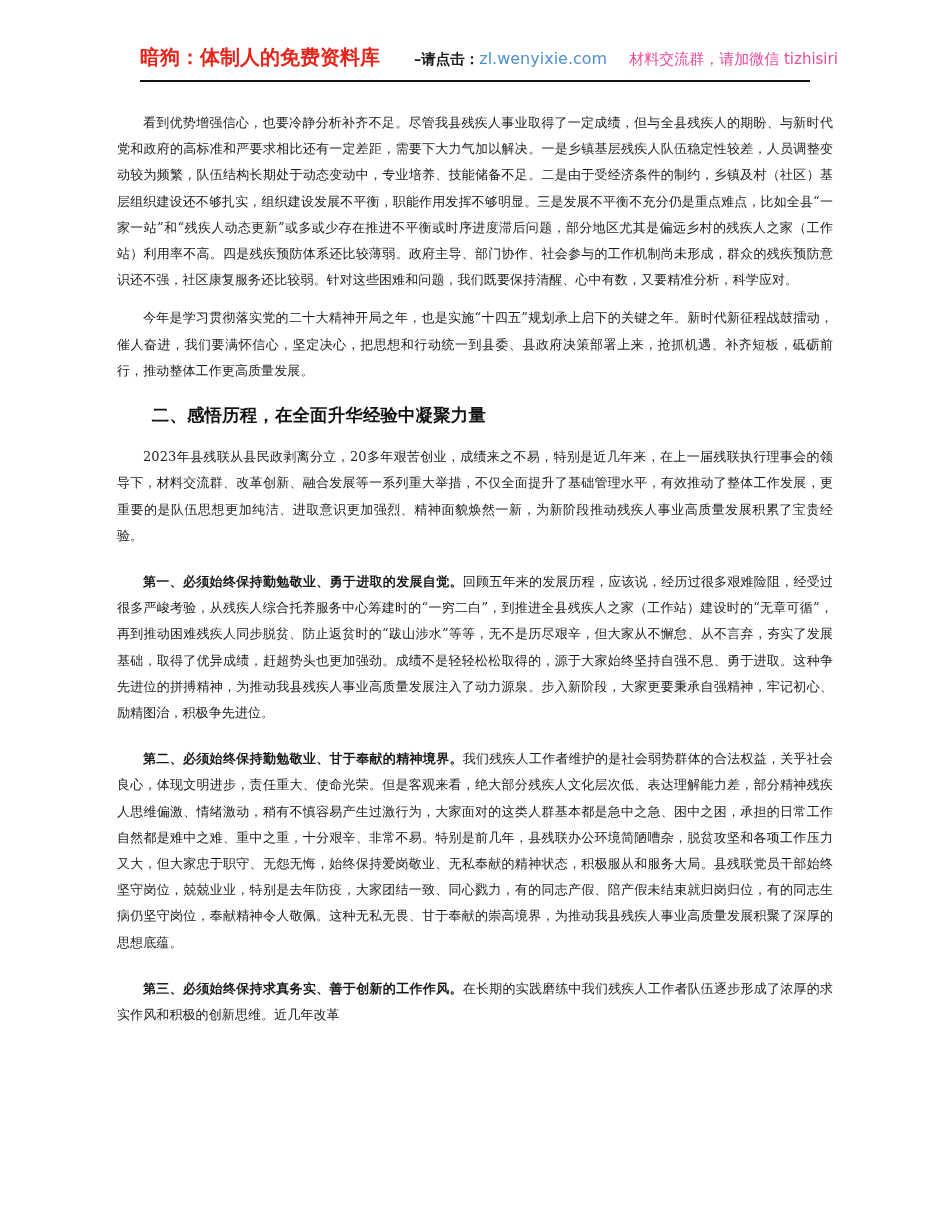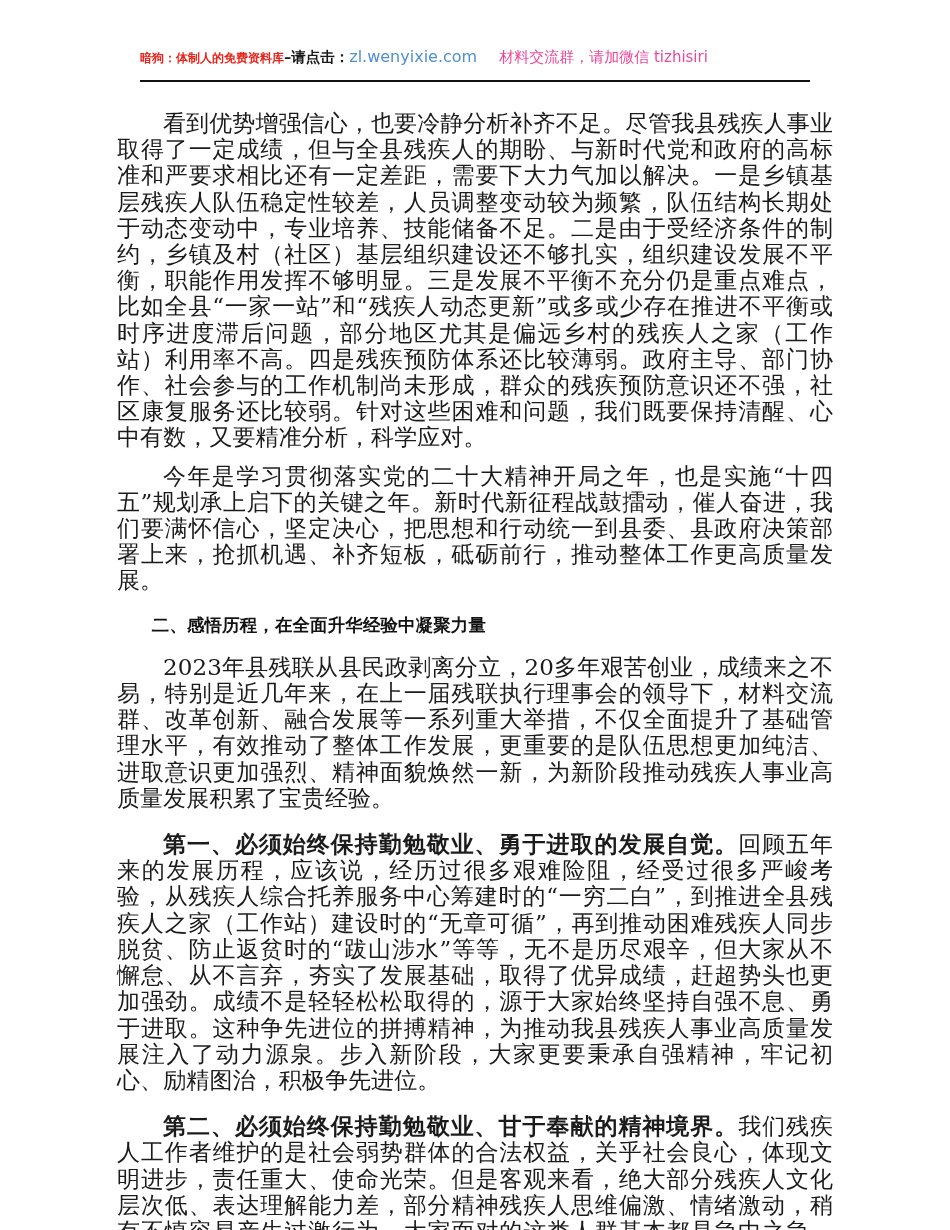--- a/index.html
+++ b/index.html
@@ -31,27 +31,28 @@
   .header-line {
     white-space: nowrap;
     font-size: 15.5px;
     line-height: 22px;
     letter-spacing: 0px;
   }
   .hdr-red {
     color: #e8231a;
     font-weight: bold;
     font-family: Liberation Serif, serif;
-    font-size: 12px;
+    font-size: 20px;
   }
   .hdr-dark {
     color: #1a1a1a;
     font-weight: bold;
     font-family: "DejaVu Sans", "Liberation Sans", sans-serif;
     font-size: 14.5px;
+    margin-left: 34px;
   }
   .hdr-link {
     color: #4f8fd0;
     font-family: "DejaVu Sans", "Liberation Sans", sans-serif;
     font-size: 16px;
     text-decoration: none;
   }
   .hdr-gap {
     display: inline-block;
     width: 22px;
@@ -72,21 +73,21 @@
 
   
   .body-col {
     position: absolute;
     left: 117px;
     top: 110px;
     width: 716px;
   }
   p.para {
     margin: 0 0 12px 0;
-    font-size: 23px;
+    font-size: 13px;
     line-height: 26.2px;
     text-align: justify;
     text-justify: inter-ideograph;
     text-indent: 2em;
     letter-spacing: 0.1px;
     color: #1b1b1b;
     font-family: "DejaVu Serif", "Liberation Serif", serif;
   }
   p.para.gap-lg {
     margin-bottom: 20px;

